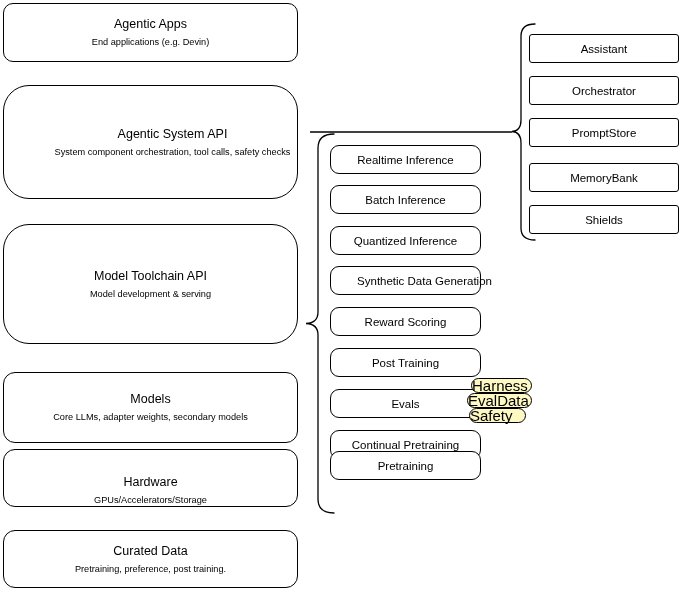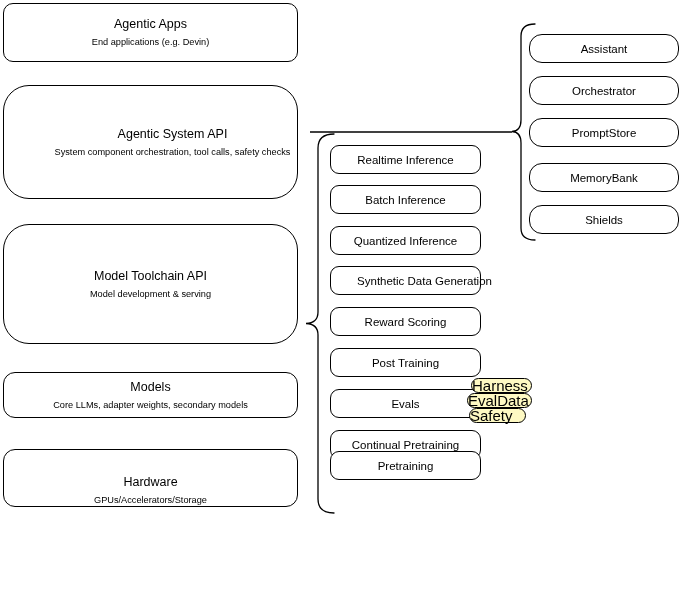--- a/index.html
+++ b/index.html
@@ -9,21 +9,21 @@
   }
   .node{
     position:absolute;box-sizing:border-box;background:#ffffff;
     border:1.4px solid #000;display:flex;flex-direction:column;
     align-items:center;justify-content:center;text-align:center;z-index:2;
   }
   .lbox{left:3px;width:295px;}
   .lbox .title{font-size:12.5px;line-height:15px;white-space:nowrap;}
   .lbox .subtitle{font-size:9.2px;line-height:12px;margin-top:4px;white-space:nowrap;}
   .mbox{left:330px;width:151px;height:29px;border-radius:9px;font-size:11.5px;white-space:nowrap;}
-  .rbox{left:529px;width:150px;height:29px;border-radius:13px;font-size:11.5px;white-space:nowrap;}
+  .rbox{left:529px;width:150px;height:29px;border-radius:3px;font-size:11.5px;white-space:nowrap;}
   .pill{
     position:absolute;box-sizing:border-box;background:#fef9c3;
     border:1.2px solid #000;border-radius:8px;display:flex;align-items:center;
     justify-content:flex-start;font-size:15px;line-height:12px;z-index:3;white-space:nowrap;
   }
   .connectors{position:absolute;left:0;top:0;z-index:1;pointer-events:none;}
 </style>
 </head>
 <body>
 
@@ -46,30 +46,34 @@
   <div class="node lbox" style="top:85px;height:114px;border-radius:26px;padding-left:44px;">
     <div class="title">Agentic System API</div>
     <div class="subtitle">System component orchestration, tool calls, safety checks</div>
   </div>
 
   <div class="node lbox" style="top:224px;height:120px;border-radius:26px;">
     <div class="title">Model Toolchain API</div>
     <div class="subtitle">Model development &amp; serving</div>
   </div>
 
-  <div class="node lbox" style="top:372px;height:46px;border-radius:12px;">
+  <div class="node lbox" style="top:372px;height:71px;border-radius:12px;">
     <div class="title">Models</div>
     <div class="subtitle">Core LLMs, adapter weights, secondary models</div>
   </div>
 
   <div class="node lbox" style="top:449px;height:58px;border-radius:12px;justify-content:flex-end;">
     <div class="title">Hardware</div>
     <div class="subtitle">GPUs/Accelerators/Storage</div>
   </div>
 
+  <div class="node lbox" style="top:530px;height:58px;border-radius:12px;">
+    <div class="title">Curated Data</div>
+    <div class="subtitle">Pretraining, preference, post training.</div>
+  </div>
 
   <div class="node mbox" style="top:145px;">
     <span>Realtime Inference</span>
   </div>
   <div class="node mbox" style="top:185px;">
     <span>Batch Inference</span>
   </div>
   <div class="node mbox" style="top:226px;">
     <span>Quantized Inference</span>
   </div>

